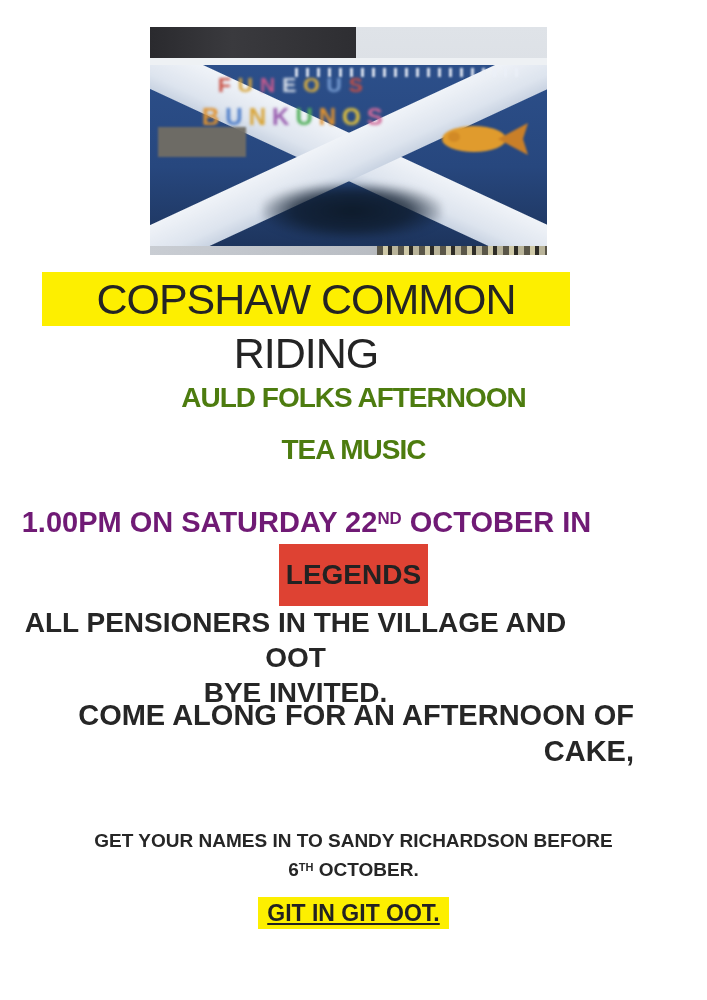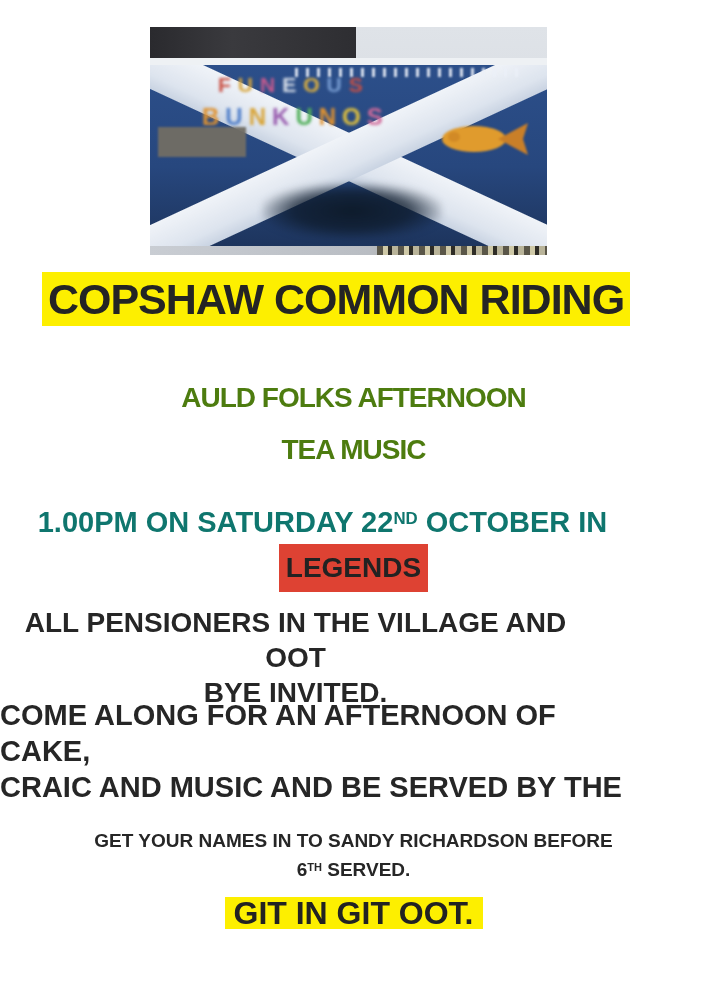--- a/index.html
+++ b/index.html
@@ -57,56 +57,56 @@
     position:absolute;left:0;bottom:0;width:100%;height:9px;
     background:linear-gradient(90deg,#c9cdd3 0%,#b9bdc3 55%,#a9a69a 70%,#8e8876 100%);
   }
   .photo-bottombits{
     position:absolute;right:0;bottom:0;width:170px;height:9px;
     background:repeating-linear-gradient(90deg,#5a5648 0 6px,#cfc9a8 6px 11px,#2e2c26 11px 15px,#b9b49a 15px 21px);
     filter:blur(0.5px);
   }
   
   .banner{
-    position:absolute;left:42px;top:272px;width:588px;height:54px;
+    position:absolute;left:42px;top:272px;width:528px;height:54px;
     background:#fdef00;text-align:center;
-    font-weight:bold;font-size:43px;line-height:54px;letter-spacing:-1px;
+    font-weight:normal;font-size:43px;line-height:54px;letter-spacing:-1px;
     color:#242424;
   }
   .heading{
     position:absolute;left:0;top:372px;width:707px;text-align:center;
     font-weight:bold;font-size:28px;line-height:52px;letter-spacing:-1px;
     color:#4d7c0f;
   }
   .when{
-    position:absolute;left:16px;top:505px;width:613px;text-align:center;
-    font-weight:bold;font-size:29px;line-height:34px;color:#0f766e;
+    position:absolute;left:0;top:505px;width:613px;text-align:center;
+    font-weight:bold;font-size:29px;line-height:34px;color:#701a75;
   }
   sup{font-size:58%;vertical-align:baseline;position:relative;top:-0.45em;font-weight:bold;}
   .venue-row{position:absolute;left:0;top:544px;width:707px;text-align:center;}
   .venue{
     display:inline-block;background:#de4233;color:#222222;
-    font-weight:bold;font-size:28px;line-height:32px;padding:8px 7px;
+    font-weight:bold;font-size:28px;line-height:32px;padding:15px 7px;
   }
   .invite{
     position:absolute;left:0;top:605px;width:591px;text-align:center;
     font-weight:bold;font-size:28px;line-height:35px;color:#262626;
   }
   .details{
-    position:absolute;left:0;top:697px;width:634px;text-align:left;
+    position:absolute;left:0;top:697px;width:634px;text-align:right;
     font-weight:bold;font-size:29px;line-height:36px;color:#262626;
   }
   .rsvp{
     position:absolute;left:0;top:826px;width:707px;text-align:center;
     font-weight:bold;font-size:19px;line-height:29px;color:#262626;
   }
   .footer-row{position:absolute;left:0;top:897px;width:707px;text-align:center;}
   .footer-highlight{
     display:inline-block;background:#fdef00;color:#222222;
-    font-weight:bold;font-size:32px;line-height:30px;padding:1px 9px;
+    font-weight:bold;font-size:23px;line-height:30px;padding:1px 9px;text-decoration:underline;
   }
   
   .row1 span:nth-child(1){color:#c94f43;} .row1 span:nth-child(2){color:#d8a53a;}
   .row1 span:nth-child(3){color:#c85a8e;} .row1 span:nth-child(4){color:#d9e0ea;}
   .row1 span:nth-child(5){color:#e2b33c;} .row1 span:nth-child(6){color:#7a9fd4;}
   .row1 span:nth-child(7){color:#c94f43;}
   .row2 span:nth-child(1){color:#e0922f;} .row2 span:nth-child(2){color:#4f7ec9;}
   .row2 span:nth-child(3){color:#d8a53a;} .row2 span:nth-child(4){color:#9a5fb0;}
   .row2 span:nth-child(5){color:#4fae58;} .row2 span:nth-child(6){color:#e0922f;}
   .row2 span:nth-child(7){color:#e2c23c;} .row2 span:nth-child(8){color:#d06a9a;}
@@ -154,25 +154,24 @@
     <span class="venue">LEGENDS</span>
   </div>
 
   <div class="invite">
     <div>ALL PENSIONERS IN THE VILLAGE AND OOT</div>
     <div>BYE INVITED.</div>
   </div>
 
   <div class="details">
     <div>COME ALONG FOR AN AFTERNOON OF CAKE,</div>
-    <div>CRAIC AND MUSIC AND BE SERVED BY THE</div>
   </div>
 
   <div class="rsvp">
     <div>GET YOUR NAMES IN TO SANDY RICHARDSON BEFORE</div>
-    <div><span>6</span><sup>TH</sup><span> SERVED.</span></div>
+    <div><span>6</span><sup>TH</sup><span> OCTOBER.</span></div>
   </div>
 
   <div class="footer-row">
     <span class="footer-highlight">GIT IN GIT OOT.</span>
   </div>
 
 </div>
 
 </body></html>

